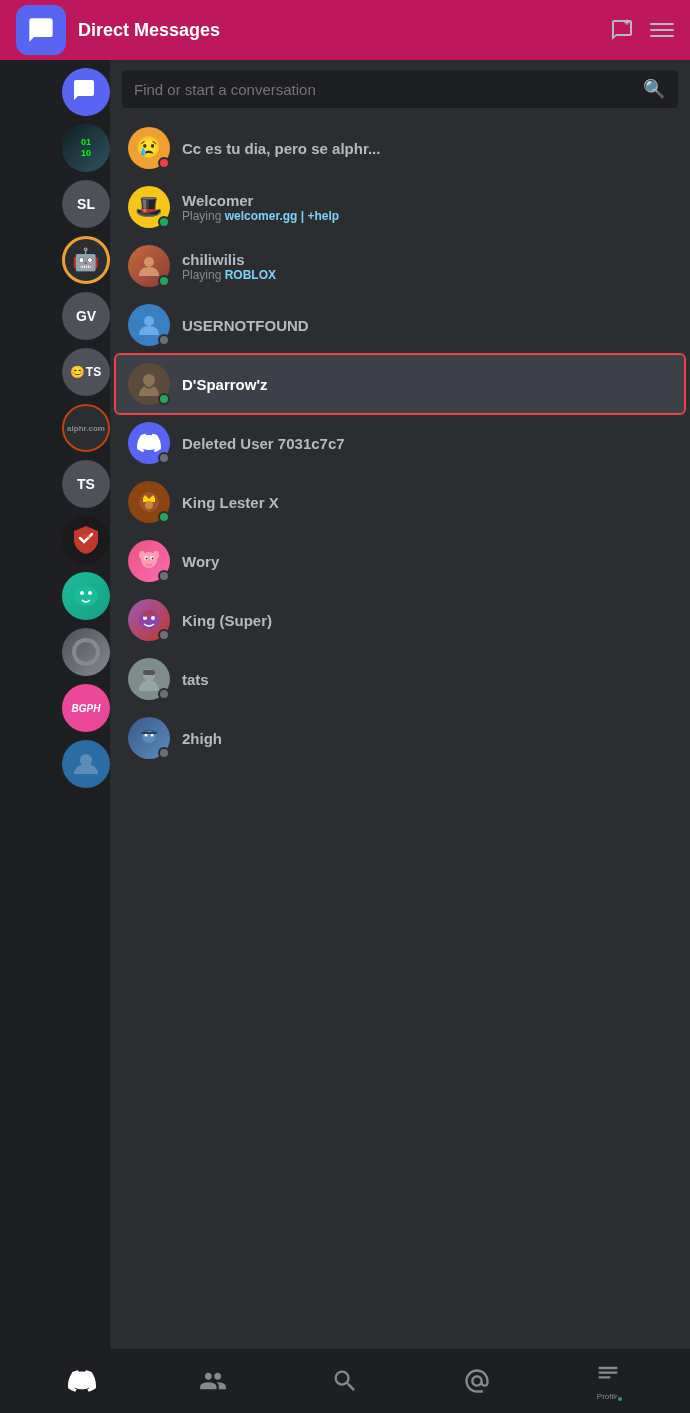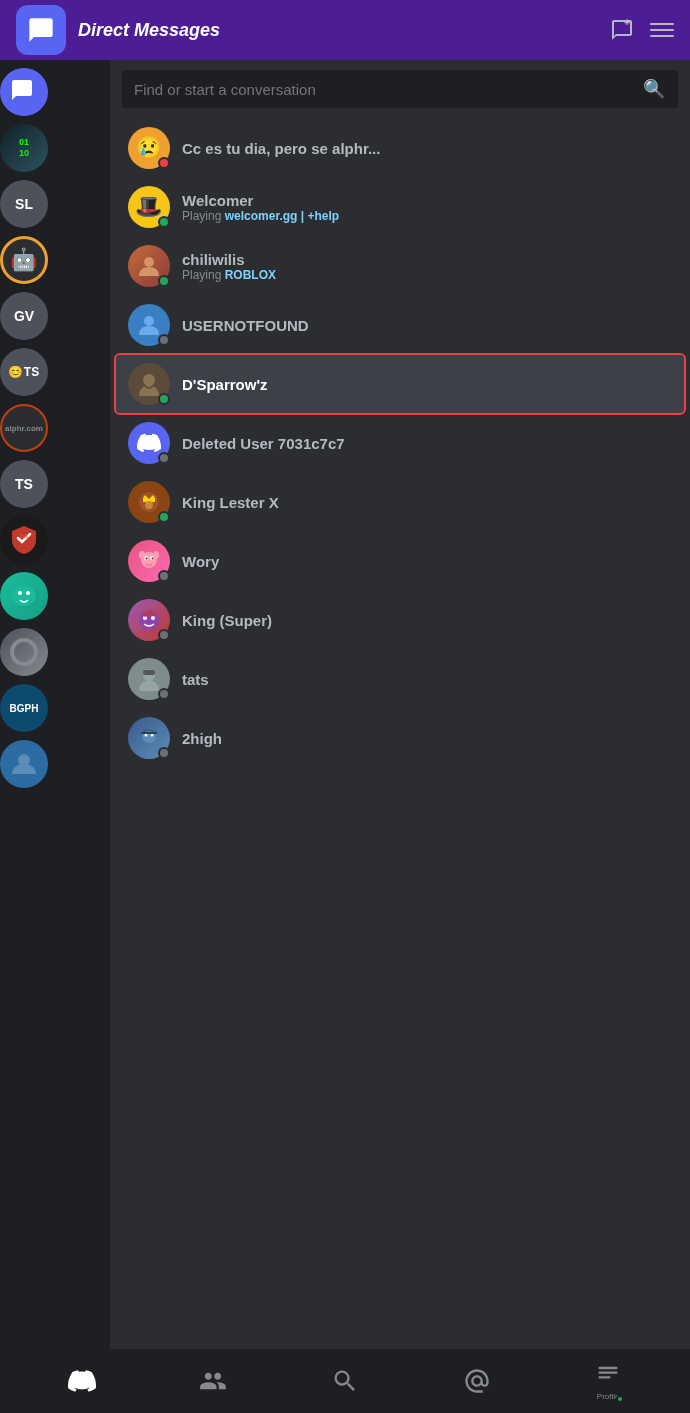--- a/index.html
+++ b/index.html
@@ -10,25 +10,24 @@
       font-family: 'Segoe UI', Arial, sans-serif;
       overflow: hidden;
       display: flex;
       flex-direction: column;
     }
 
     
     .top-bar {
       display: flex;
       align-items: center;
-      background: #4c1d95;
+      background: #be185d;
       padding: 0 16px;
       height: 60px;
       flex-shrink: 0;
-      font-style: italic;
     }
     .top-bar-icon {
       width: 50px;
       height: 50px;
       background: #5865f2;
       border-radius: 12px;
       display: flex;
       align-items: center;
       justify-content: center;
       margin-right: 12px;
@@ -60,21 +59,21 @@
       flex: 1;
       overflow: hidden;
     }
 
     
     .server-list {
       width: 110px;
       background: #1e1f22;
       display: flex;
       flex-direction: column;
-      align-items: flex-start;
+      align-items: flex-end;
       padding: 8px 0;
       gap: 8px;
       overflow-y: hidden;
       flex-shrink: 0;
     }
     .server-icon {
       width: 48px;
       height: 48px;
       border-radius: 50%;
       overflow: hidden;
@@ -339,21 +338,21 @@
           <circle cx="12" cy="13" r="2" fill="white"></circle>
           <circle cx="20" cy="13" r="2" fill="white"></circle>
           <path d="M12 20 Q16 24 20 20" stroke="white" stroke-width="1.5" fill="none"></path>
         </svg>
       </div>
 
       <div class="server-icon" style="background:linear-gradient(135deg,#4e505a,#87898f);">
         <div style="width:28px;height:28px;border-radius:50%;border:4px solid #87898f;background:transparent;"></div>
       </div>
 
-      <div class="server-icon" style="background:#0c4a6e;">
+      <div class="server-icon" style="background:#ec4899;font-style:italic;">
         <span style="font-size:10px; font-weight:800; color:white;">BGPH</span>
       </div>
 
       <div class="server-icon" style="background:#2b6ca3;">
         <svg width="32" height="32" viewBox="0 0 32 32">
           <circle cx="16" cy="12" r="6" fill="#5b8db8"></circle>
           <path d="M4 26C4 20 9 16 16 16C23 16 28 20 28 26" fill="#5b8db8"></path>
         </svg>
       </div>
 

